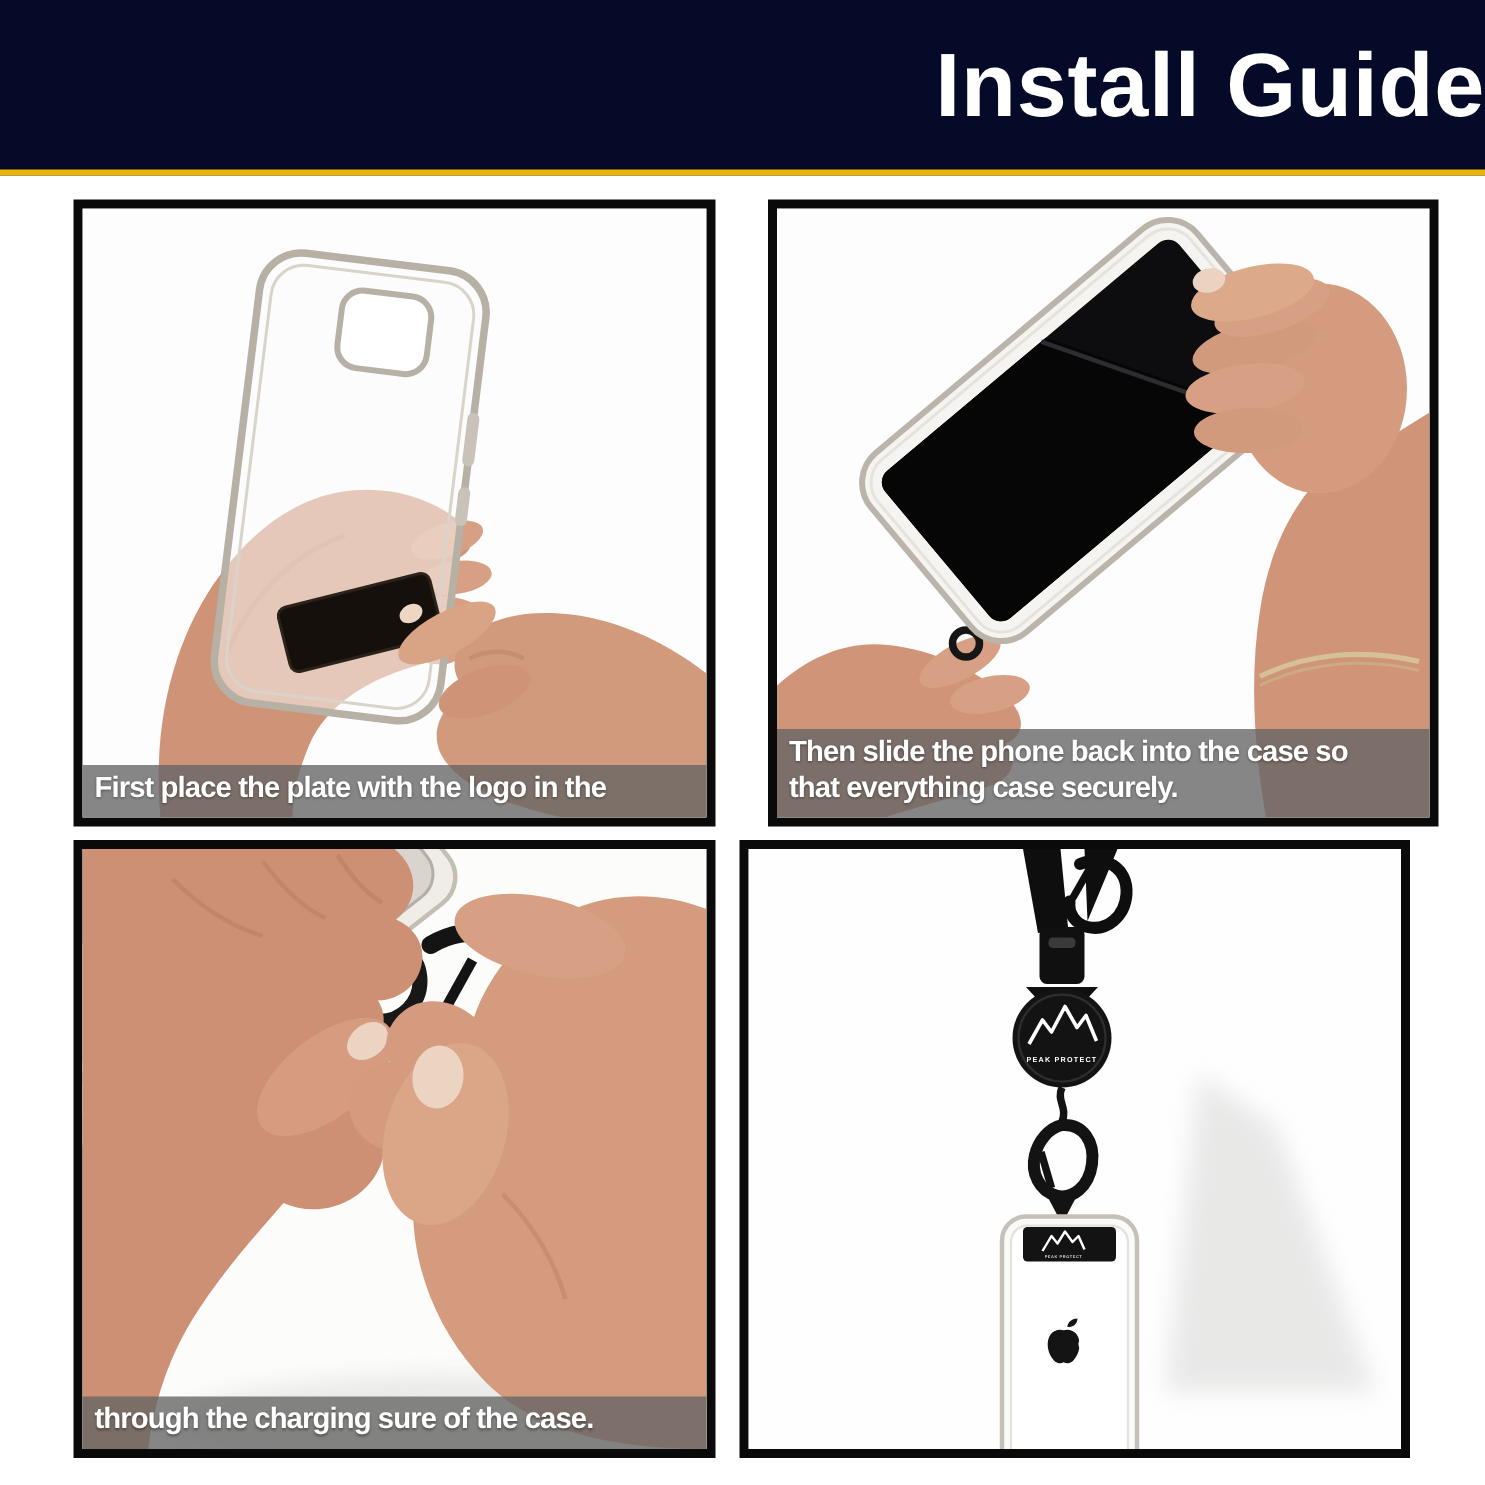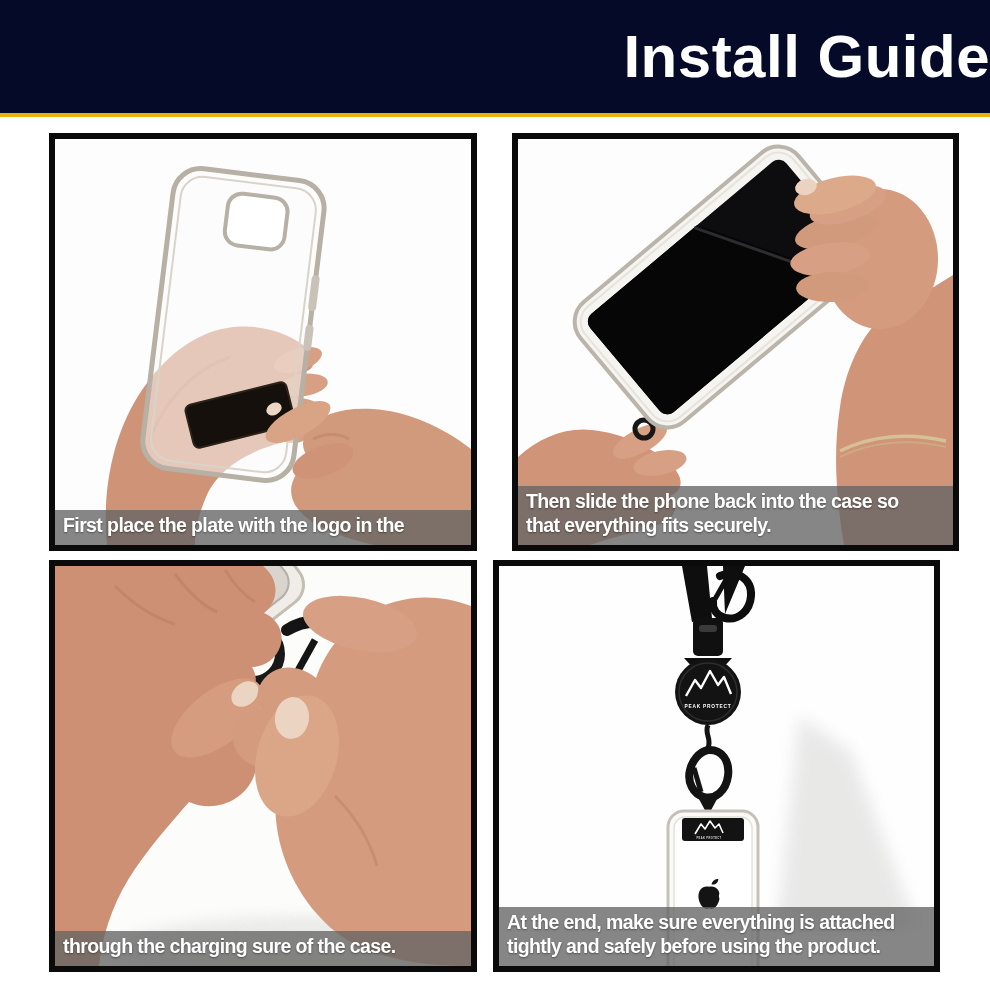--- a/index.html
+++ b/index.html
@@ -90,21 +90,21 @@
         <ellipse cx="314" cy="148" rx="36" ry="15" transform="rotate(-2 314 148)" fill="#d29a7d"></ellipse>
         <ellipse cx="330" cy="66" rx="40" ry="16" transform="rotate(-18 330 66)" fill="#d7a084"></ellipse>
         <ellipse cx="317" cy="56" rx="42" ry="17" transform="rotate(-14 317 56)" fill="#dca98a"></ellipse>
         <ellipse cx="288" cy="48" rx="11" ry="8" transform="rotate(-14 288 48)" fill="#ecd2c0"></ellipse>
         <path d="M322,312 C352,297 390,293 428,302" stroke="#d6c097" stroke-width="3.5" fill="none"></path>
         <path d="M322,318 C352,303 390,299 428,308" stroke="#cbb083" stroke-width="2" fill="none" opacity="0.8"></path>
       </g>
     </svg>
     <figcaption class="caption">
       <div class="cap-line">Then slide the phone back into the case so</div>
-      <div class="cap-line">that everything fits securely.</div>
+      <div class="cap-line">that everything case securely.</div>
     </figcaption>
   </figure>
 
   <figure class="panel p3">
     <svg viewBox="0 0 416 400" preserveAspectRatio="none">
       <defs>
         <filter id="b3" x="-30%" y="-30%" width="160%" height="160%">
             <feGaussianBlur stdDeviation="7"></feGaussianBlur>
           </filter>
       </defs>
@@ -197,19 +197,15 @@
           <path d="M196,268 L202,258 L206,263 L211,255 L216,262 L220,258 L224,267" stroke="#ffffff" stroke-width="1.6" fill="none" stroke-linejoin="round"></path>
           <text x="210" y="272.5" text-anchor="middle" font-family="Liberation Sans, sans-serif" font-size="2.6" font-weight="bold" letter-spacing="0.4" fill="#d9d9d9">PEAK PROTECT</text>
         </g>
         <g>
           <path d="M212.5,318.5 c0.5,-3.5 3.5,-5.5 6.8,-5.5 c0,3.6 -3.1,6.2 -6.8,5.5 Z" fill="#141414"></path>
           <path d="M212,322 c-3,-2.5 -8,-1.8 -10.5,1.5 c-3.5,4.6 -2.3,12.6 2,17.3 c2.1,2.3 4.8,2.6 6.6,1.4 c1.8,1.2 4.5,0.9 6.6,-1.4 c4.3,-4.7 5.5,-12.7 2,-17.3 c-2.5,-3.3 -7.5,-4 -10.7,-1.5 Z" fill="#141414"></path>
           <circle cx="224.5" cy="330" r="4.6" fill="#ffffff"></circle>
         </g>
       </g>
     </svg>
-    <figcaption class="caption">
-      <div class="cap-line">At the end, make sure everything is attached</div>
-      <div class="cap-line">tightly and safely before using the product.</div>
-    </figcaption>
   </figure>
 
 </div>
 
 </body></html>

